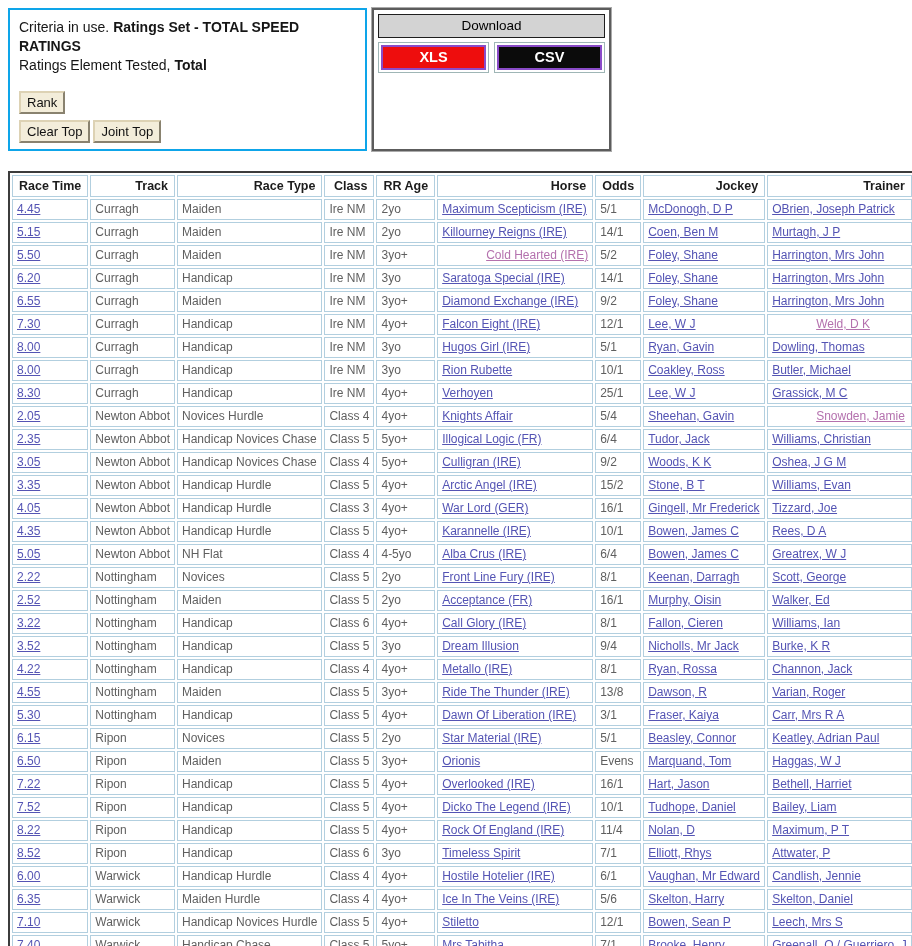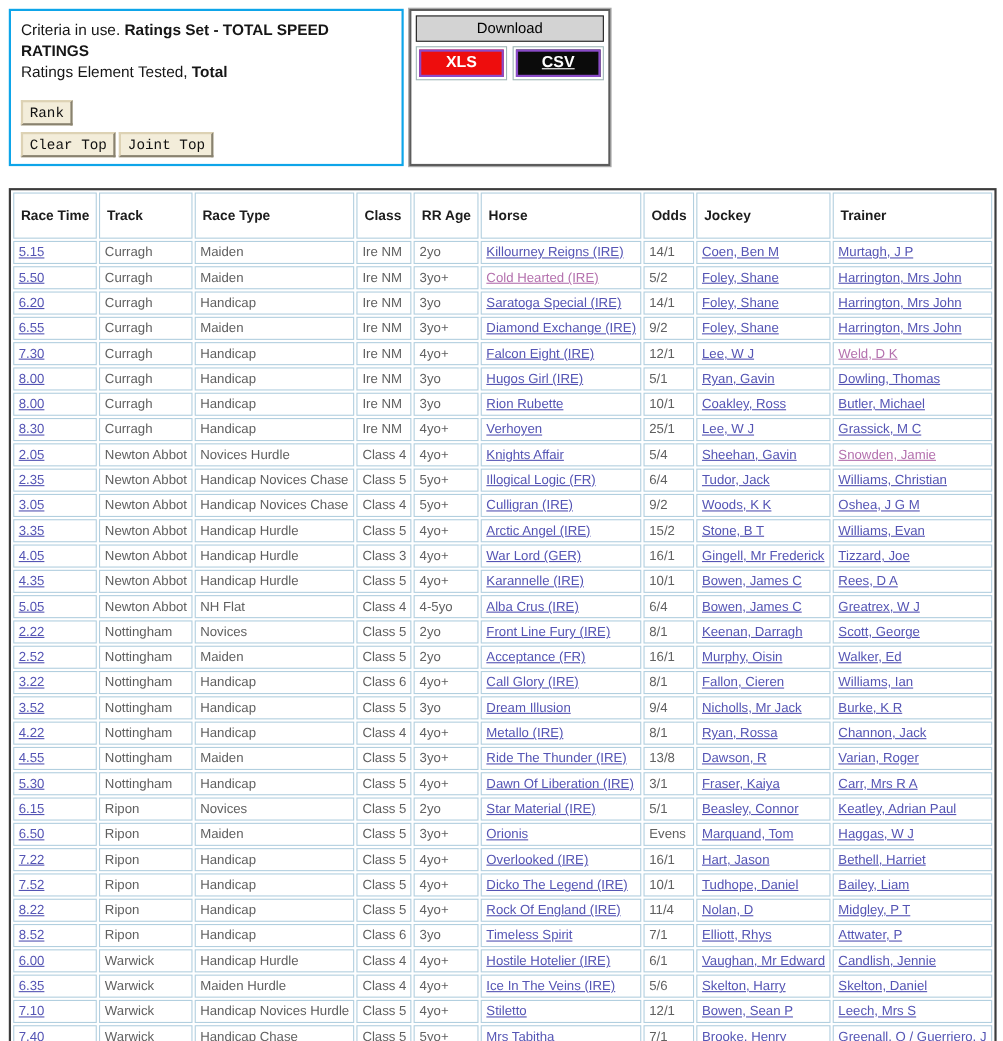--- a/index.html
+++ b/index.html
@@ -27,31 +27,31 @@
   .criteria-panel{
     width:359px;min-height:122px;
     border:2px solid #0ea5e9;
     padding:8px 9px 6px 9px;
     font-size:14px;color:#161616;
     background:#fff;
   }
   .criteria-line{line-height:19px;}
   .criteria-line b{font-weight:bold;}
   .push-btn{
-    font-family:Liberation Mono, monospace;
+    font-family:Liberation Sans, sans-serif;
     background:var(--button-beige);
     border:2px outset var(--button-beige-border);
     font-size:13px;color:#111;
     padding:2px 6px;
     cursor:pointer;
   }
   .rank-row{margin-top:16px;}
   .top-btn-row{margin-top:6px;display:flex;gap:3px;align-items:center;}
   .download-panel{
-    width:183px;min-height:122px;
+    width:239px;min-height:122px;
     border:2px solid #5c5c5c;
     box-shadow:0 0 0 1px #aaa;
     padding:4px;
     background:#fff;
   }
   .download-header{
     background:var(--download-header-bg);
     border:1px solid #1e1e1e;
     text-align:center;
     font-size:13.5px;color:#000;
@@ -62,50 +62,50 @@
   .download-btn{
     display:block;width:100%;
     text-align:center;
     font-family:"Liberation Sans",sans-serif;
     font-weight:bold;font-size:14.5px;color:#fff;
     padding:2px 0 3px 0;
     border:2px solid var(--button-purple);
     cursor:pointer;
   }
   .download-btn.xls{background:var(--xls-red);}
-  .download-btn.csv{background:var(--csv-black);text-decoration:underline;}
+  .download-btn.csv{background:var(--csv-black);}
   .race-table{
     margin-top:20px;
     border-collapse:separate;
     border-spacing:2px;
     border:2px solid var(--table-border);
     background:#fff;
   }
   .race-table th,.race-table td{
     border:1px solid var(--cell-border);
     padding:1px 4px 2px 4px;
     font-size:12px;
     line-height:16px;
     color:var(--text-gray);
     white-space:nowrap;
     text-align:left;
   }
   .race-table th{
-    text-align:left;
+    text-align:right;
     color:var(--header-text);
     font-weight:600;
     font-size:12.5px;
-    padding:12px 6px;
+    padding:2px 6px;
   }
   .race-table a{
     color:var(--link);
     text-decoration:underline;
     cursor:pointer;
   }
-  .race-table a.visited{color:var(--link-visited);}
+  .race-table a.visited{color:var(--link-visited);margin-left:44px;}
   col.c-time{min-width:62px;}
   col.c-track{min-width:80px;}
   col.c-type{min-width:142px;}
   col.c-class{min-width:40px;}
   col.c-age{min-width:50px;}
   col.c-horse{min-width:137px;}
   col.c-odds{min-width:34px;}
   col.c-jockey{min-width:122px;}
   col.c-trainer{min-width:130px;}
 </style>
@@ -160,20 +160,32 @@
         <th>Class</th>
         <th>RR Age</th>
         <th>Horse</th>
         <th>Odds</th>
         <th>Jockey</th>
         <th>Trainer</th>
       </tr>
   </thead>
   <tbody>
       <tr>
+    <td><a>4.45</a></td>
+    <td>Curragh</td>
+    <td>Maiden</td>
+    <td>Ire NM</td>
+    <td>2yo</td>
+    <td><a>Maximum Scepticism (IRE)</a></td>
+    <td>5/1</td>
+    <td><a>McDonogh, D P</a></td>
+    <td><a>OBrien, Joseph Patrick</a></td>
+
+  </tr>
+      <tr>
     <td><a>5.15</a></td>
     <td>Curragh</td>
     <td>Maiden</td>
     <td>Ire NM</td>
     <td>2yo</td>
     <td><a>Killourney Reigns (IRE)</a></td>
     <td>14/1</td>
     <td><a>Coen, Ben M</a></td>
     <td><a>Murtagh, J P</a></td>
 
@@ -480,21 +492,21 @@
   </tr>
       <tr>
     <td><a>8.22</a></td>
     <td>Ripon</td>
     <td>Handicap</td>
     <td>Class 5</td>
     <td>4yo+</td>
     <td><a>Rock Of England (IRE)</a></td>
     <td>11/4</td>
     <td><a>Nolan, D</a></td>
-    <td><a>Midgley, P T</a></td>
+    <td><a>Maximum, P T</a></td>
 
   </tr>
       <tr>
     <td><a>8.52</a></td>
     <td>Ripon</td>
     <td>Handicap</td>
     <td>Class 6</td>
     <td>3yo</td>
     <td><a>Timeless Spirit</a></td>
     <td>7/1</td>

